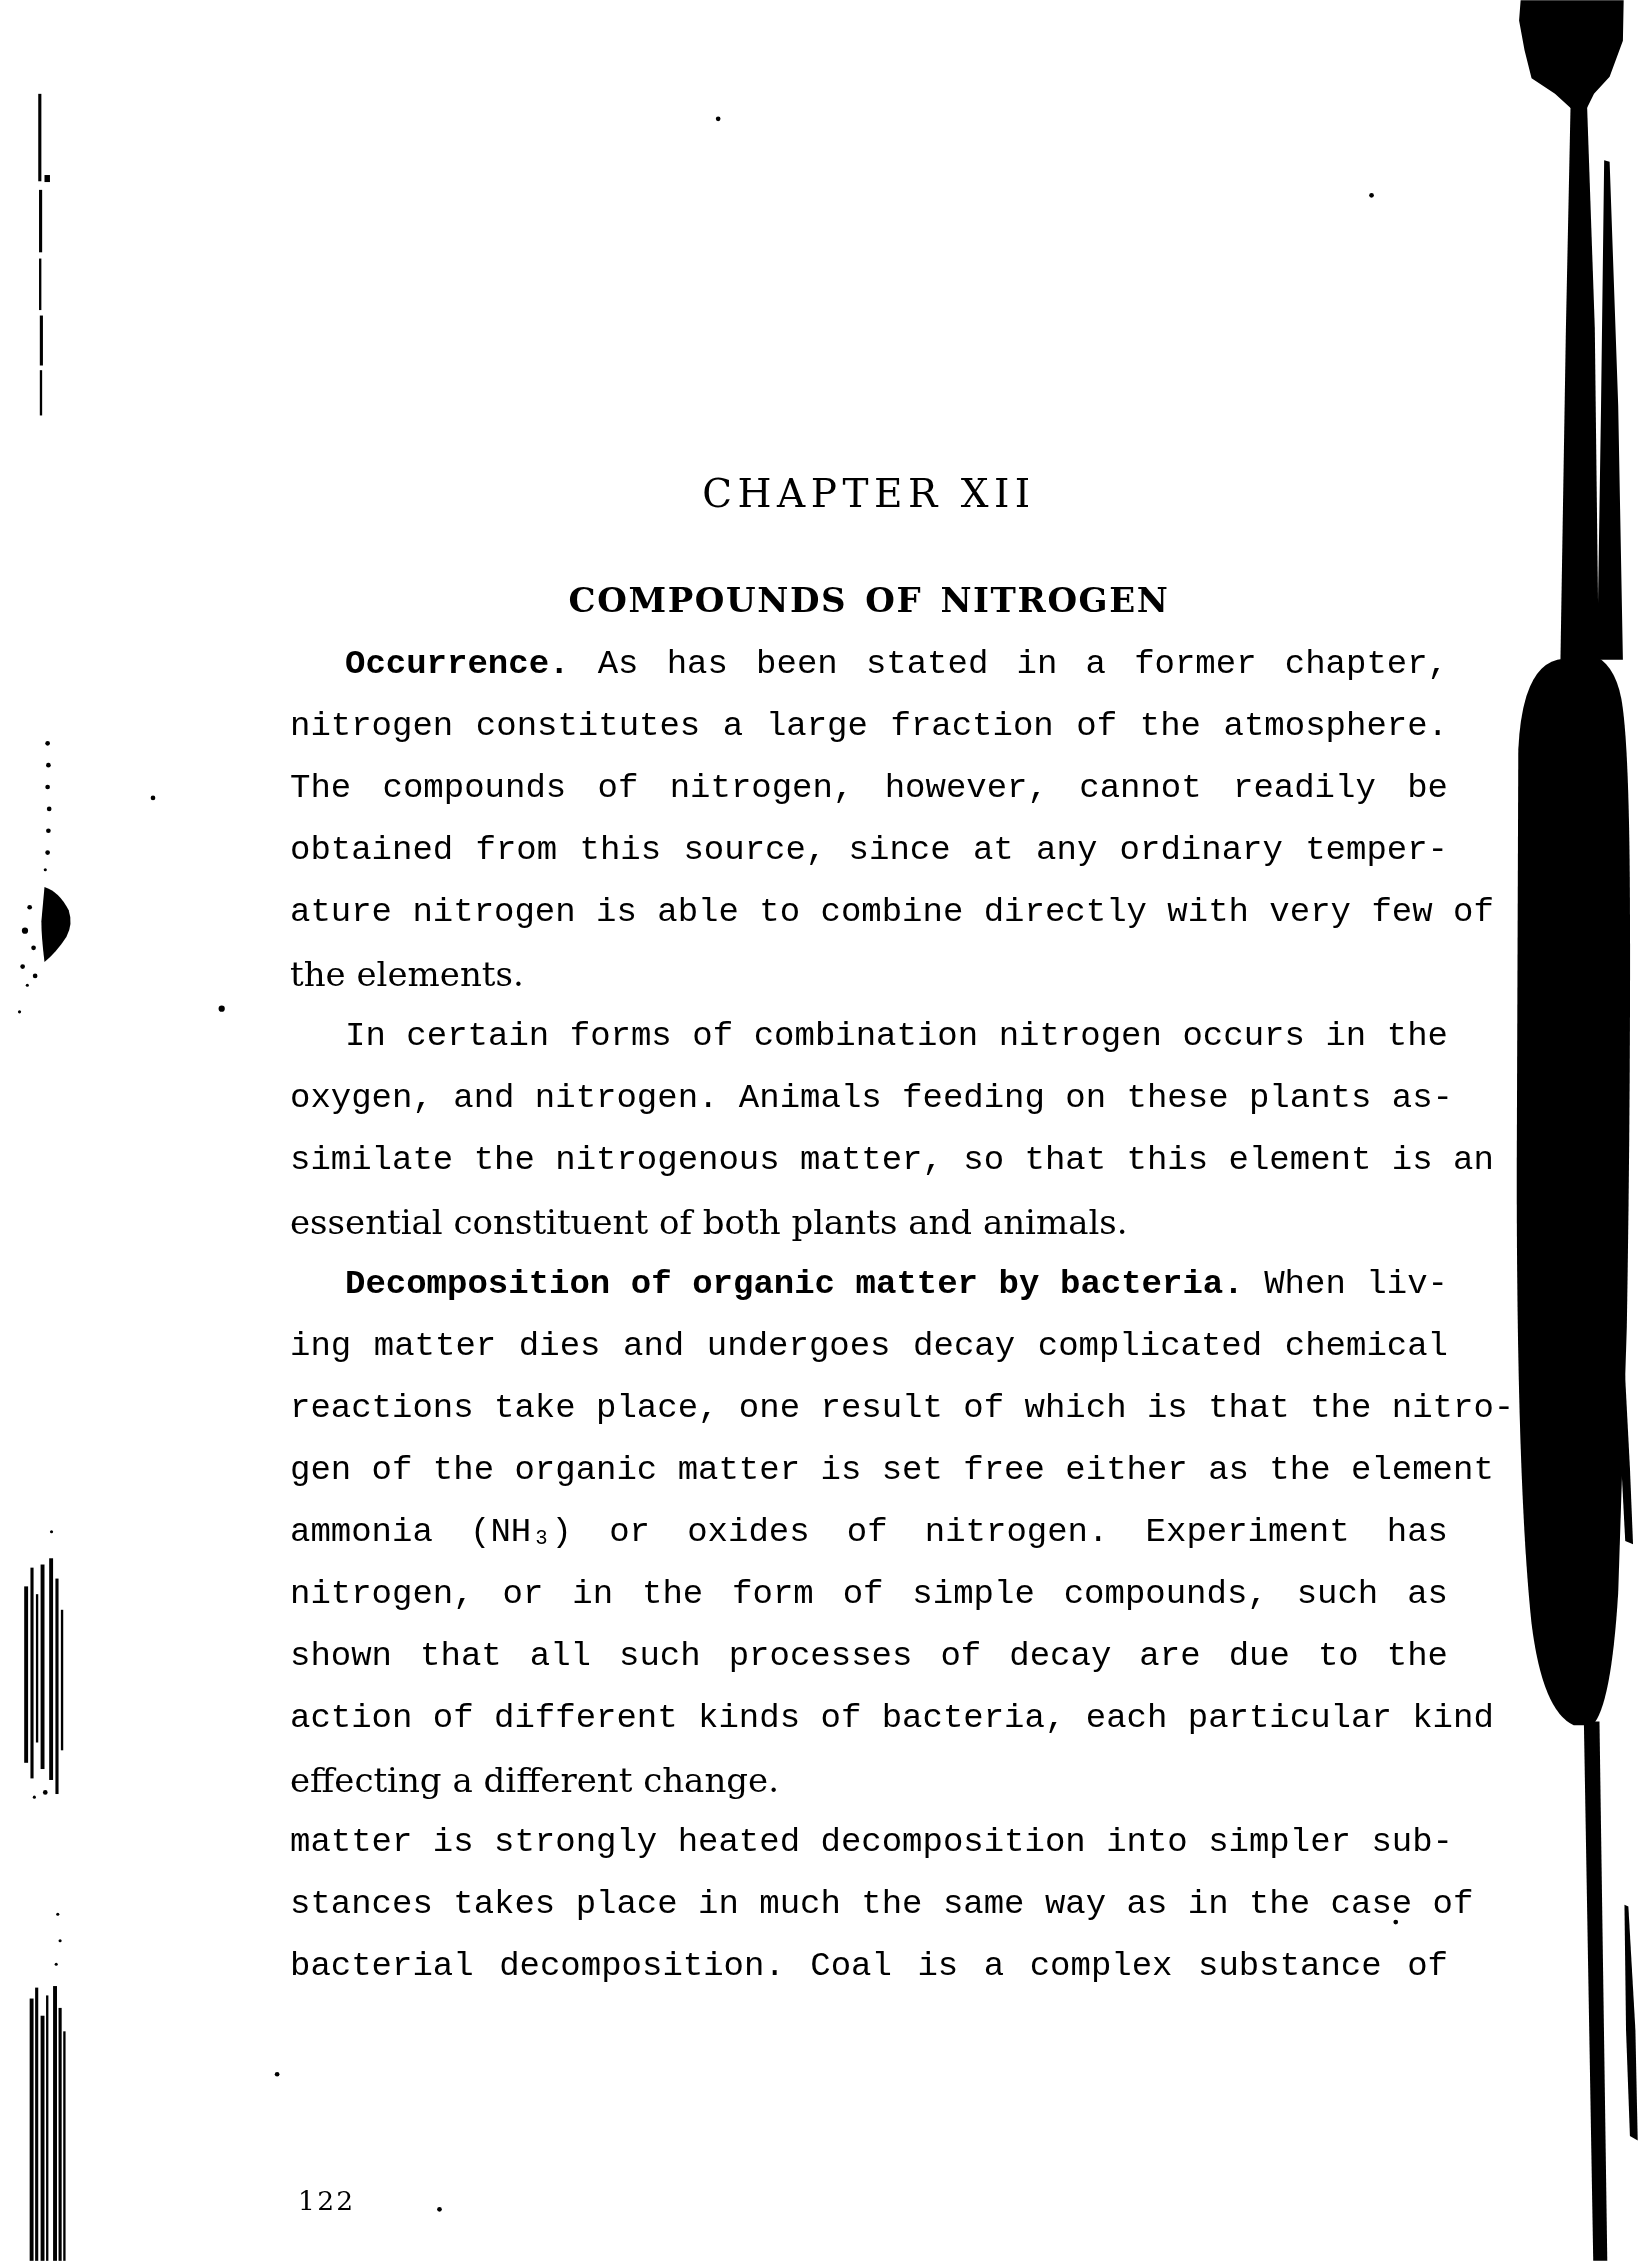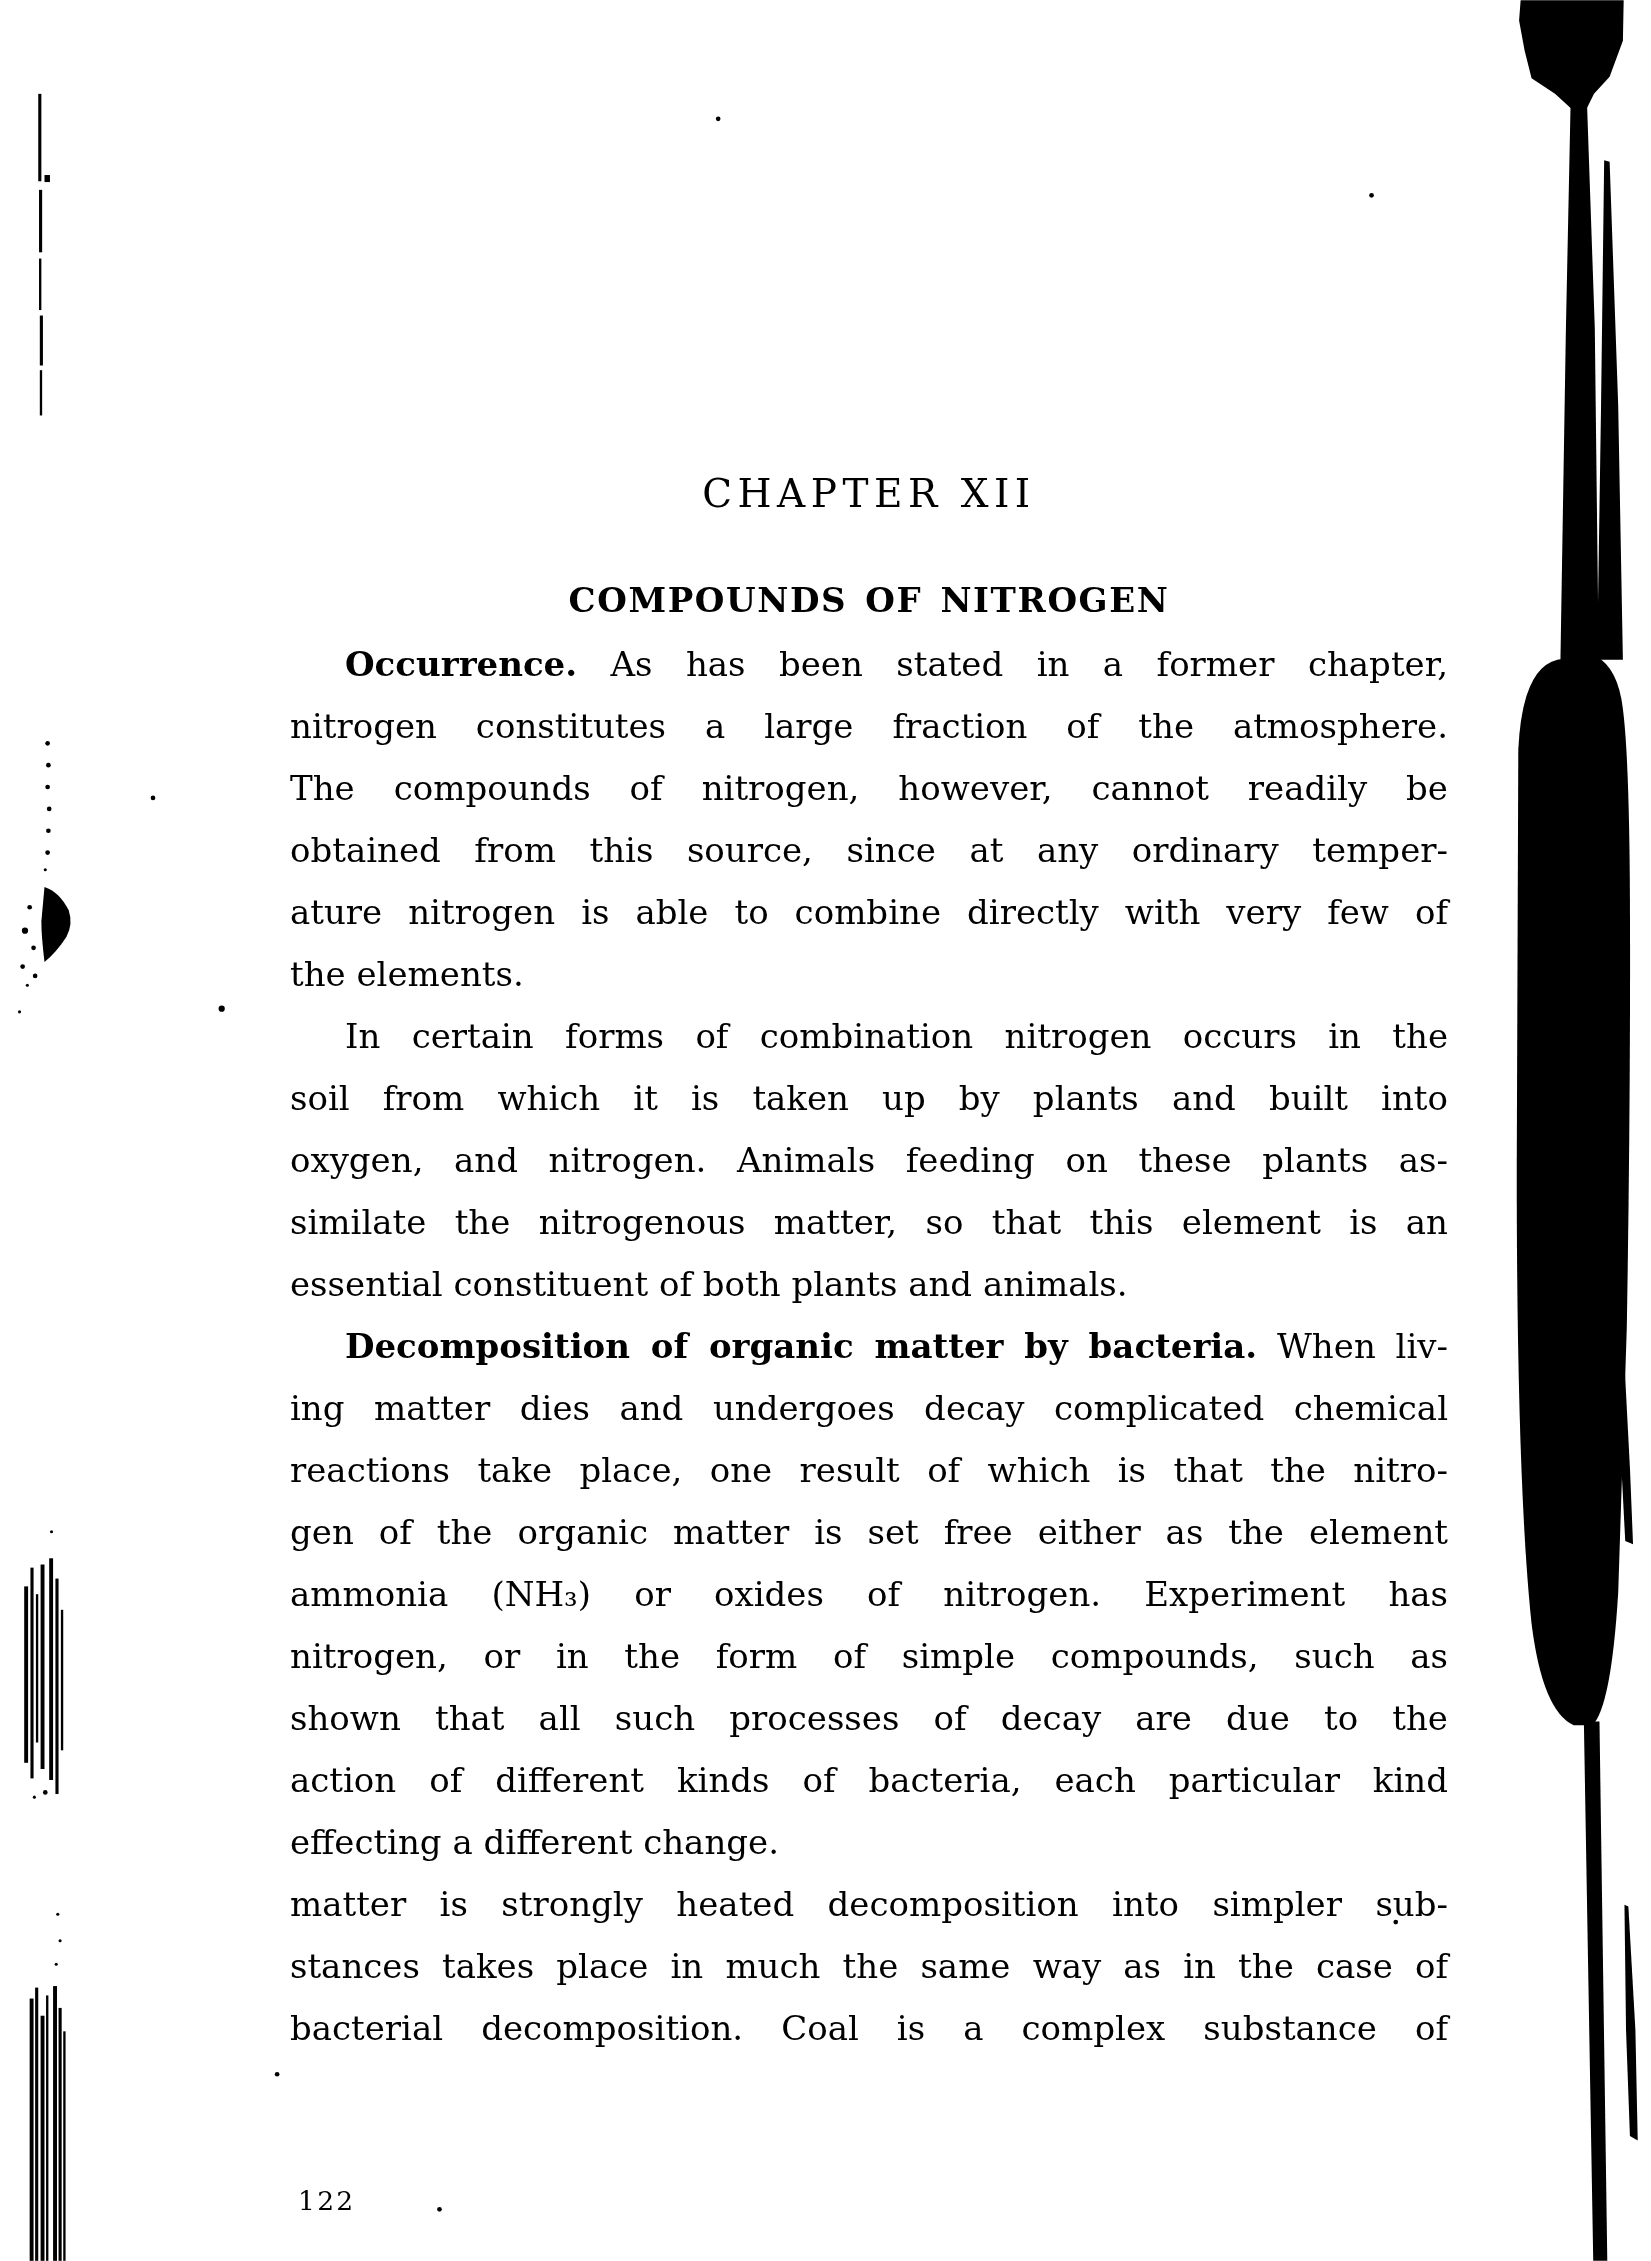--- a/index.html
+++ b/index.html
@@ -17,21 +17,21 @@
   }
   .chapter-title{
     position:absolute;top:556px;left:0;width:100%;margin:0;
     text-align:center;font-size:34px;font-weight:bold;letter-spacing:1.6px;word-spacing:4.7px;
   }
   .body-text{
     position:absolute;top:609px;left:0;width:100%;
     font-size:34px;
   }
   .line{height:62px;line-height:62px;white-space:nowrap;}
-  .line.justify{text-align:justify;text-align-last:justify;}
+  .line.justify{text-align:justify;text-align-last:justify;font-family:Liberation Mono, monospace;}
   .line.indent{text-indent:55px;}
   .bold{font-weight:bold;}
   .page-number{
     position:absolute;top:2161px;left:8px;width:100%;
     text-align:left;font-size:26.5px;letter-spacing:2.3px;
   }
 </style>
 </head>
 <body>
 
@@ -123,21 +123,20 @@
   <h1 class="chapter-heading">CHAPTER XII</h1>
   <h2 class="chapter-title">COMPOUNDS OF NITROGEN</h2>
   <div class="body-text">
       <div class="line indent justify"><span class="bold">Occurrence.</span><span> As has been stated in a former chapter,</span></div>
       <div class="line justify"><span>nitrogen constitutes a large fraction of the atmosphere.</span></div>
       <div class="line justify"><span>The compounds of nitrogen, however, cannot readily be</span></div>
       <div class="line justify"><span>obtained from this source, since at any ordinary temper-</span></div>
       <div class="line justify"><span>ature nitrogen is able to combine directly with very few of</span></div>
       <div class="line"><span>the elements.</span></div>
       <div class="line indent justify"><span>In certain forms of combination nitrogen occurs in the</span></div>
-      <div class="line justify"><span>soil from which it is taken up by plants and built into</span></div>
       <div class="line justify"><span>oxygen, and nitrogen.  Animals feeding on these plants as-</span></div>
       <div class="line justify"><span>similate the nitrogenous matter, so that this element is an</span></div>
       <div class="line"><span>essential constituent of both plants and animals.</span></div>
       <div class="line indent justify"><span class="bold">Decomposition of organic matter by bacteria.</span><span> When liv-</span></div>
       <div class="line justify"><span>ing matter dies and undergoes decay complicated chemical</span></div>
       <div class="line justify"><span>reactions take place, one result of which is that the nitro-</span></div>
       <div class="line justify"><span>gen of the organic matter is set free either as the element</span></div>
       <div class="line justify"><span>ammonia (NH₃) or oxides of nitrogen.  Experiment has</span></div>
       <div class="line justify"><span>nitrogen, or in the form of simple compounds, such as</span></div>
       <div class="line justify"><span>shown that all such processes of decay are due to the</span></div>

